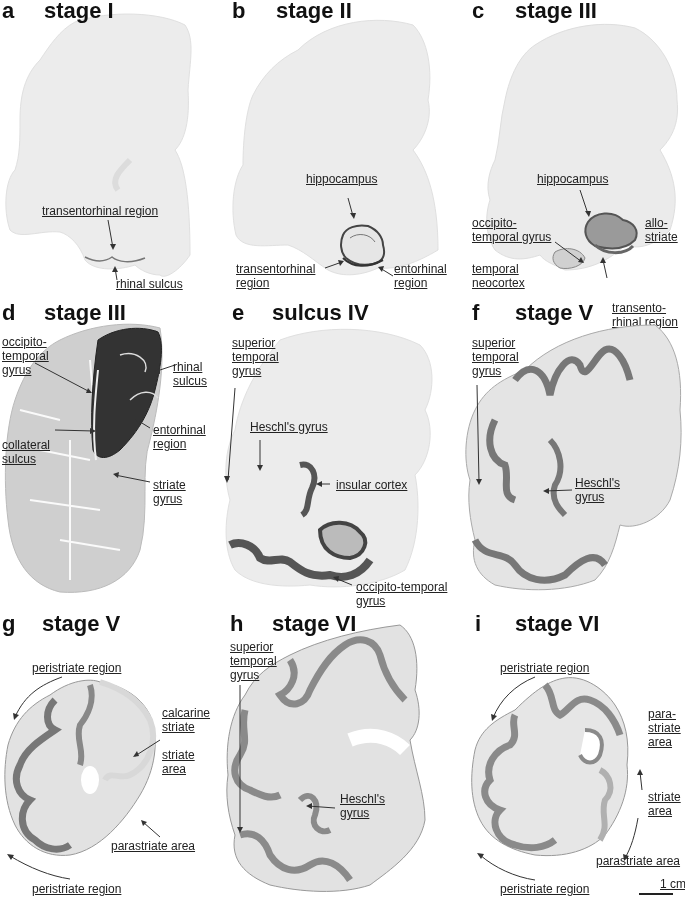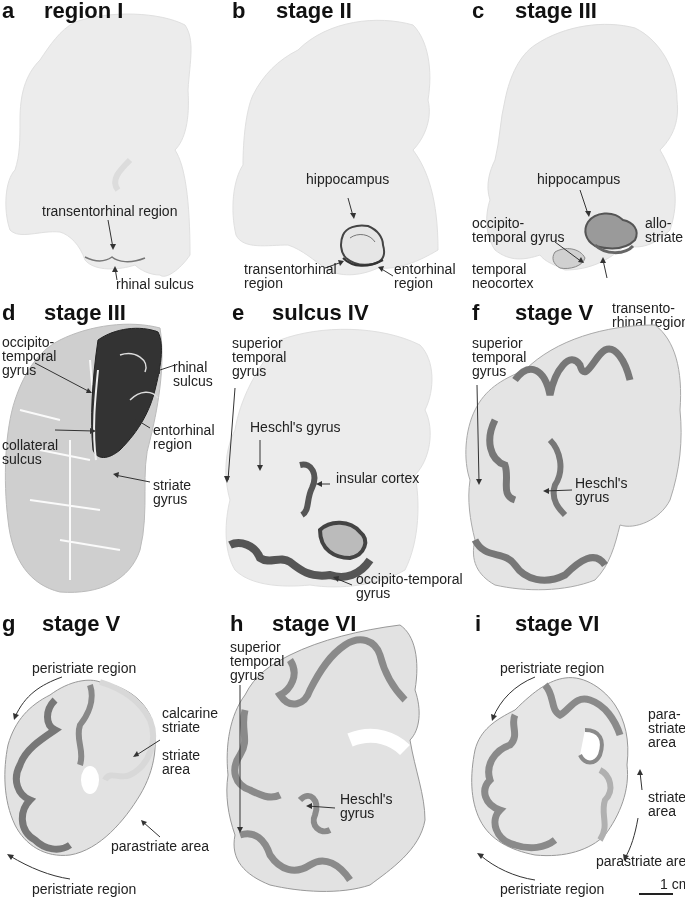--- a/index.html
+++ b/index.html
@@ -1,60 +1,60 @@
 <!DOCTYPE html>
 <html><head>
 <meta charset="utf-8">
 <style>
   html, body { margin:0; padding:0; background:#ffffff; }
   body { width:685px; height:900px; position:relative; overflow:hidden;
          font-family:"Liberation Sans", sans-serif; color:#111; }
   .panel { position:absolute; }
   .plabel { position:absolute; font-weight:bold; font-size:22px; line-height:22px; color:#111; }
   .ptitle { position:absolute; font-weight:bold; font-size:22px; line-height:22px; color:#111; }
-  .ann { position:absolute; font-size:14px; line-height:14px; color:#222; white-space:pre; }
+  .ann { position:absolute; font-size:12px; line-height:14px; color:#222; white-space:pre;text-decoration:underline; }
   svg { position:absolute; left:0; top:0; overflow:visible; }
   .scalebar-line { position:absolute; height:1.5px; background:#222; }
 </style>
 </head>
 <body>
 
 <div class="panel" style="left:0;top:0;width:228px;height:300px;">
   <svg width="228" height="300">
     <path d="M75,22 C110,10 160,12 185,25 C195,40 190,60 188,90 C190,120 185,140 175,150 C185,165 190,200 190,255 C180,270 165,280 160,275 C150,275 140,270 135,265 C120,270 95,272 85,260 C80,245 70,235 60,232 C40,230 20,240 10,230 C3,210 5,180 15,170 C20,155 20,140 20,120 C20,95 25,75 40,60 C50,45 60,30 75,22 Z" fill="#ececec" stroke="#e0e0e0"></path>
     <path d="M118,190 C110,180 120,170 130,160" fill="none" stroke="#dcdcdc" stroke-width="6"></path>
     <path d="M85,257 C95,262 105,262 112,257 C118,262 130,264 145,258" fill="none" stroke="#777" stroke-width="1.5"></path>
     <line x1="108" y1="220" x2="113" y2="248" stroke="#333" stroke-width="1"></line>
     <polygon points="113,250 110,244 116,244" fill="#333"></polygon>
     <line x1="117" y1="280" x2="115" y2="268" stroke="#333" stroke-width="1"></line>
     <polygon points="115,266 112,272 118,272" fill="#333"></polygon>
   </svg>
   <div class="plabel" style="left:2px;top:0;">a</div>
-  <div class="ptitle" style="left:44px;top:0;">region I</div>
+  <div class="ptitle" style="left:44px;top:0;">stage I</div>
   <div class="ann" style="left:42px;top:204px;">transentorhinal region</div>
   <div class="ann" style="left:116px;top:277px;">rhinal sulcus</div>
 </div>
 
 <div class="panel" style="left:228px;top:0;width:228px;height:300px;">
   <svg width="228" height="300">
     <path d="M70,50 C100,20 150,15 185,25 C200,40 205,70 200,100 C205,120 195,140 185,150 C200,170 210,200 210,250 C190,262 170,270 150,268 C135,275 115,278 100,270 C85,260 75,250 60,245 C40,245 15,250 8,235 C2,210 5,180 15,165 C15,140 18,110 25,95 C35,75 50,60 70,50 Z" fill="#ececec" stroke="#e0e0e0"></path>
     <path d="M115,235 C118,228 128,224 140,226 C150,230 155,238 155,245 C158,255 155,262 145,264 C135,266 125,264 118,258 C112,252 112,242 115,235 Z" fill="#e6e6e6" stroke="#444" stroke-width="2"></path>
     <path d="M122,238 C130,232 142,234 147,242" fill="none" stroke="#777" stroke-width="1"></path>
     <path d="M115,258 C125,268 140,268 155,260" fill="none" stroke="#333" stroke-width="2"></path>
     <line x1="120" y1="198" x2="125" y2="216" stroke="#333" stroke-width="1"></line>
     <polygon points="126,219 122,213 128,213" fill="#333"></polygon>
     <line x1="97" y1="268" x2="114" y2="262" stroke="#333" stroke-width="1"></line>
     <polygon points="116,261 110,260 112,266" fill="#333"></polygon>
     <line x1="165" y1="276" x2="152" y2="268" stroke="#333" stroke-width="1"></line>
     <polygon points="150,267 156,266 154,272" fill="#333"></polygon>
   </svg>
   <div class="plabel" style="left:4px;top:0;">b</div>
   <div class="ptitle" style="left:48px;top:0;">stage II</div>
   <div class="ann" style="left:78px;top:172px;">hippocampus</div>
-  <div class="ann" style="left:16px;top:262px;">transentorhinal
+  <div class="ann" style="left:8px;top:262px;">transentorhinal
 region</div>
   <div class="ann" style="left:166px;top:262px;">entorhinal
 region</div>
 </div>
 
 <div class="panel" style="left:455px;top:0;width:230px;height:300px;">
   <svg width="230" height="300">
     <path d="M80,45 C110,25 150,20 180,28 C205,40 222,70 222,100 C225,125 215,140 205,150 C220,175 225,200 215,230 C200,245 185,250 170,245 C155,260 135,270 110,270 C100,265 90,262 85,255 C70,260 55,262 40,250 C30,235 30,215 35,200 C30,185 35,170 40,160 C45,140 45,120 50,100 C55,75 65,55 80,45 Z" fill="#ebebeb" stroke="#dedede"></path>
     <path d="M133,222 C140,212 158,210 168,220 C178,222 185,230 180,240 C170,250 155,250 140,246 C130,240 128,230 133,222 Z" fill="#9a9a9a" stroke="#555" stroke-width="2"></path>
     <path d="M140,245 C150,255 170,255 178,246" fill="none" stroke="#666" stroke-width="3"></path>
@@ -127,22 +127,22 @@
     <polygon points="96,184 102,181 102,187" fill="#333"></polygon>
     <line x1="132" y1="285" x2="115" y2="278" stroke="#333" stroke-width="1"></line>
     <polygon points="113,277 119,276 118,282" fill="#333"></polygon>
   </svg>
   <div class="plabel" style="left:12px;top:2px;">e</div>
   <div class="ptitle" style="left:52px;top:2px;">sulcus IV</div>
   <div class="ann" style="left:12px;top:36px;">superior
 temporal
 gyrus</div>
   <div class="ann" style="left:30px;top:120px;">Heschl's gyrus</div>
-  <div class="ann" style="left:116px;top:171px;">insular cortex</div>
-  <div class="ann" style="left:136px;top:272px;">occipito-temporal
+  <div class="ann" style="left:116px;top:178px;">insular cortex</div>
+  <div class="ann" style="left:136px;top:280px;">occipito-temporal
 gyrus</div>
 </div>
 
 <div class="panel" style="left:455px;top:300px;width:230px;height:300px;">
   <svg width="230" height="300">
     <path d="M70,70 C100,40 150,25 200,25 C220,40 228,70 225,110 C228,140 225,170 215,200 C205,220 180,230 165,225 C160,245 155,265 140,280 C110,292 70,292 40,285 C22,275 15,260 20,240 C15,220 12,200 15,180 C8,160 10,130 20,110 C30,90 45,80 70,70 Z" fill="#e4e4e4" stroke="#aaa"></path>
     <path d="M60,80 C75,60 90,70 95,95 C100,70 115,50 125,65 C130,85 140,55 150,50 C160,45 170,60 175,80 M40,120 C30,140 35,160 50,165 C55,180 45,195 60,200 M20,240 C30,260 50,250 60,265 C70,280 90,285 110,275 C125,260 140,250 150,265" fill="none" stroke="#777" stroke-width="7"></path>
     <path d="M95,140 C105,150 110,170 100,185 C95,200 105,210 110,215" fill="none" stroke="#777" stroke-width="6"></path>
     <line x1="22" y1="85" x2="24" y2="182" stroke="#333" stroke-width="1"></line>
     <polygon points="24,185 21,179 27,179" fill="#333"></polygon>

